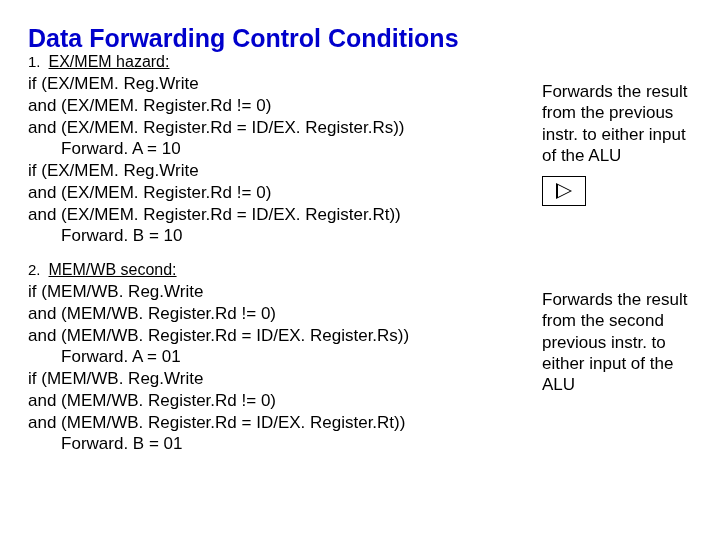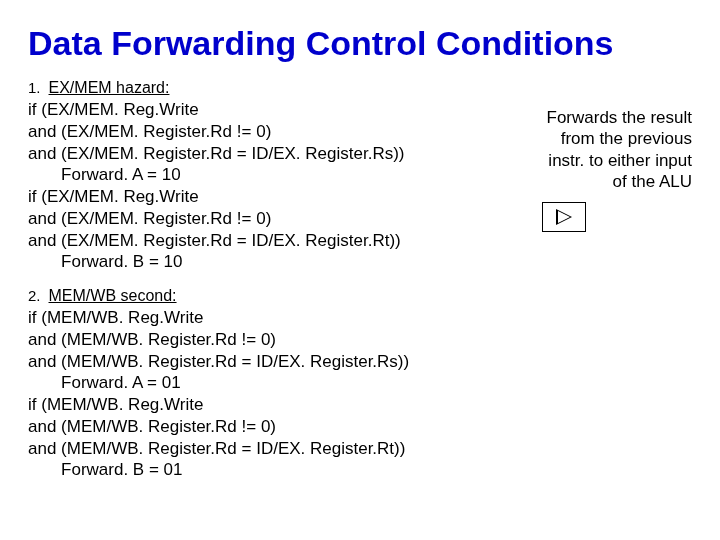--- a/index.html
+++ b/index.html
@@ -8,23 +8,22 @@
     font-family: Arial, Helvetica, sans-serif;
     background: #fff;
     color: #000;
     width: 720px;
     height: 540px;
     box-sizing: border-box;
     overflow: hidden;
   }
   .title {
     color: #0000cc;
-    font-size: 34px;
+    font-size: 25px;
     font-weight: bold;
-    margin-bottom: 16px;
   }
   .section {
     display: flex;
     align-items: flex-start;
     margin-bottom: 14px;
   }
   .left {
     flex: 1;
   }
   .heading-row {
@@ -45,21 +44,20 @@
   .code {
     font-family: Liberation Sans, sans-serif;
     font-size: 17px;
     white-space: pre;
     line-height: 1.28;
   }
   .right {
     width: 150px;
     margin-left: 23px;
     padding-top: 28px;
-    text-align: right;
   }
   .annotation {
     font-family: Arial, sans-serif;
     font-size: 17px;
     line-height: 1.25;
   }
   .icon-box {
     width: 42px;
     height: 28px;
     border: 1.5px solid #000;
@@ -124,13 +122,16 @@
     </div>
     <div class="code">if (MEM/WB. Reg.Write
 and (MEM/WB. Register.Rd != 0)
 and (MEM/WB. Register.Rd = ID/EX. Register.Rs))
        Forward. A = 01
 if (MEM/WB. Reg.Write
 and (MEM/WB. Register.Rd != 0)
 and (MEM/WB. Register.Rd = ID/EX. Register.Rt))
        Forward. B = 01</div>
   </div>
+  <div class="right">
+    <div class="annotation">Forwards the result from the second previous instr. to either input of the ALU</div>
+  </div>
 </div>
 
 </body></html>

